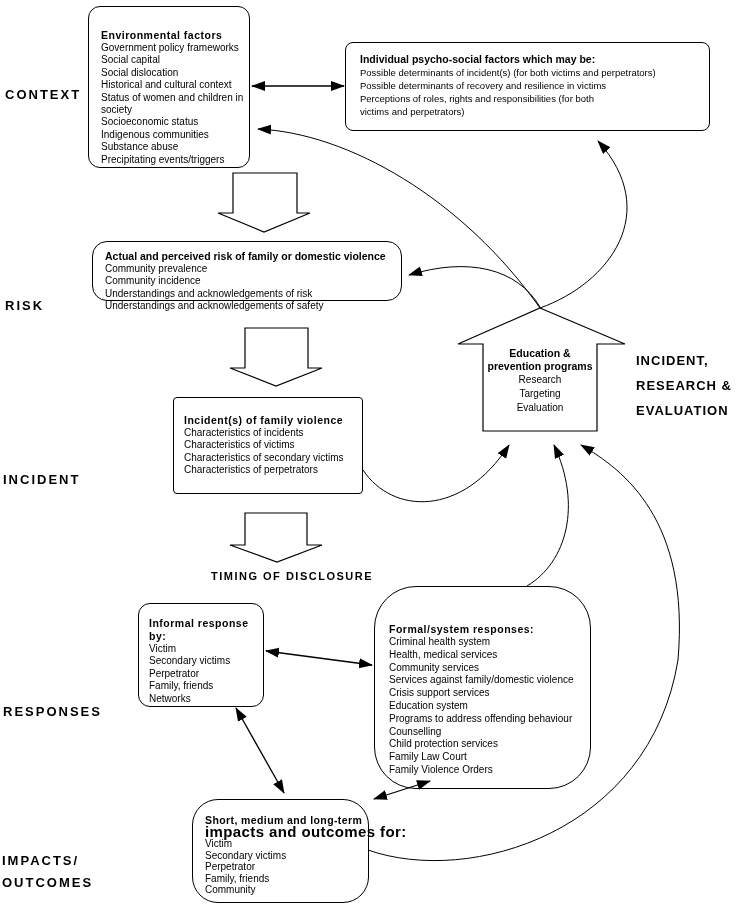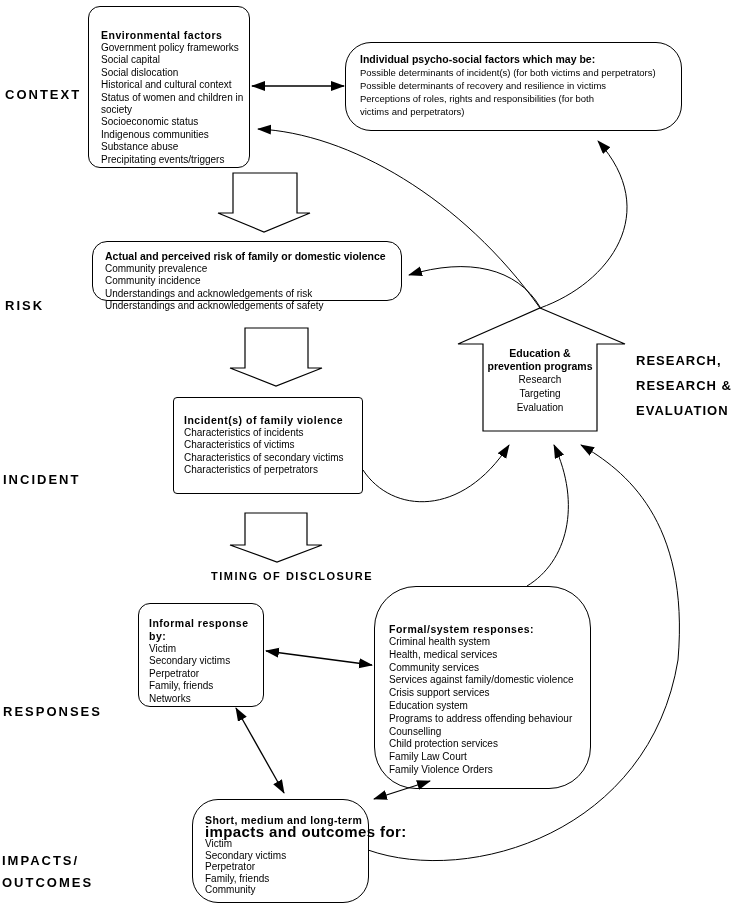--- a/index.html
+++ b/index.html
@@ -73,39 +73,39 @@
   <div class="side-label" style="left:3px;top:469px">INCIDENT</div>
   <div class="side-label" style="left:3px;top:701px">RESPONSES</div>
   <div class="side-label" style="left:2px;top:850px">
     <div>IMPACTS/</div>
     <div>OUTCOMES</div>
   </div>
 
   <div class="cap-label" style="left:211px;top:570px">TIMING OF DISCLOSURE</div>
 
   <div class="programs-label">
-    <div>RESEARCH,</div>
+    <div>INCIDENT,</div>
     <div>RESEARCH &amp;</div>
     <div>EVALUATION</div>
   </div>
 
   <div class="box" style="left:88px;top:6px;width:162px;height:162px;border-radius:12px;padding:22px 2px 0 12px">
     <div class="box-title ls">Environmental factors</div>
     <div>Government policy frameworks</div>
     <div>Social capital</div>
     <div>Social dislocation</div>
     <div>Historical and cultural context</div>
     <div>Status of women and children in society</div>
     <div>Socioeconomic status</div>
     <div>Indigenous communities</div>
     <div>Substance abuse</div>
     <div>Precipitating events/triggers</div>
   </div>
 
-  <div class="box individual" style="left:345px;top:42px;width:337px;height:89px;border-radius:26px;padding:10px 6px 0 14px">
+  <div class="box individual" style="left:345px;top:42px;width:365px;height:89px;border-radius:8px;padding:10px 6px 0 14px">
     <div class="box-title nw">Individual psycho-social factors which may be:</div>
     <div class="nw">Possible determinants of incident(s) (for both victims and perpetrators)</div>
     <div class="nw">Possible determinants of recovery and resilience in victims</div>
     <div class="nw">Perceptions of roles, rights and responsibilities (for both</div>
     <div class="nw">victims and perpetrators)</div>
   </div>
 
   <div class="box" style="left:92px;top:241px;width:310px;height:60px;border-radius:15px;padding:8px 6px 0 12px">
     <div class="box-title nw">Actual and perceived risk of family or domestic violence</div>
     <div>Community prevalence</div>

